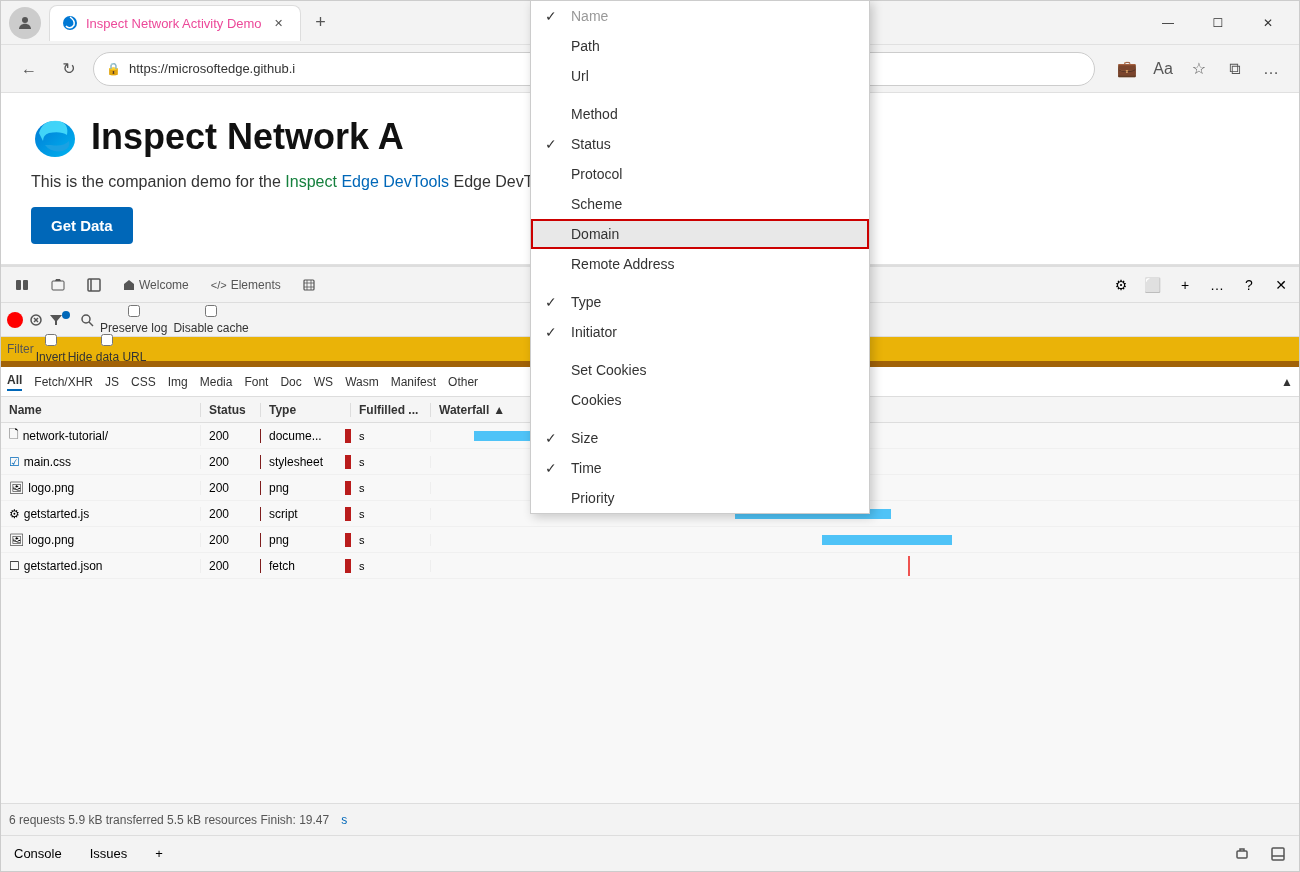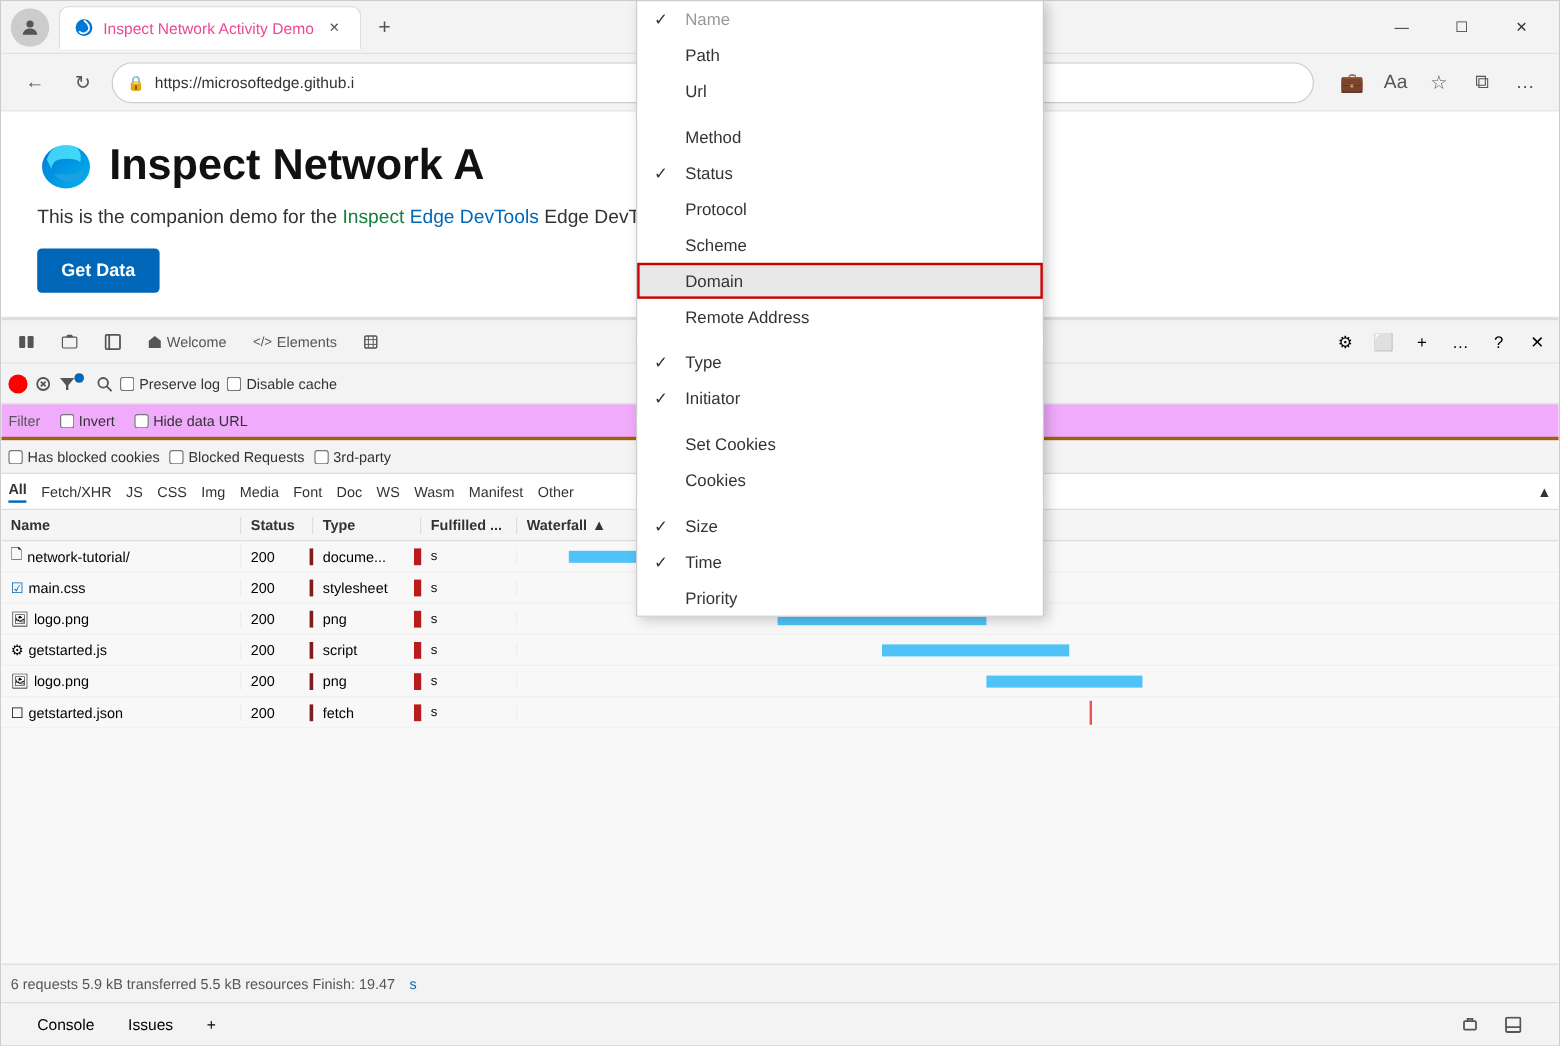--- a/index.html
+++ b/index.html
@@ -45,44 +45,44 @@
     .devtools { flex: 1; display: flex; flex-direction: column; background: #f8f8f8; border-top: 2px solid #ddd; overflow: hidden; }
     .devtools-tabs { height: 36px; background: #f3f3f3; display: flex; align-items: center; border-bottom: 1px solid #ddd; padding: 0 4px; gap: 2px; }
     .dt-tab { padding: 4px 10px; font-size: 12px; color: #555; cursor: pointer; display: flex; align-items: center; gap: 4px; height: 32px; border-radius: 4px; }
     .dt-tab-right { margin-left: auto; display: flex; gap: 4px; }
     .dt-icon-btn { width: 28px; height: 28px; display: flex; align-items: center; justify-content: center; border-radius: 4px; cursor: pointer; font-size: 14px; }
 
     
     .network-toolbar { height: 34px; background: #f3f3f3; display: flex; align-items: center; padding: 0 6px; gap: 6px; border-bottom: 1px solid #ddd; font-size: 12px; }
     .nt-btn { display: flex; align-items: center; gap: 3px; font-size: 12px; color: #333; cursor: pointer; }
     .record-btn { width: 16px; height: 16px; background: red; border-radius: 50%; }
-    .checkbox-item { display: flex; align-items: center; gap: 4px; font-size: 12px; color: #333; }
+    .checkbox-item { display: flex; align-items: center; gap: 4px; font-size: 12px; color: #333; flex-direction: column; }
     input[type="checkbox"] { width: 12px; height: 12px; }
 
     
-    .filter-bar { height: 30px; background: #f0abfc; display: flex; align-items: center; padding: 0 6px; gap: 16px; border-bottom: 3px solid #a16207; font-size: 12px; color: #555; }
+    .filter-bar { height: 30px; background: #eab308; display: flex; align-items: center; padding: 0 6px; gap: 2px; border-bottom: 6px solid #a16207; font-size: 12px; color: #555; }
 
     
     .cookie-bar { height: 28px; background: #f3f3f3; display: flex; align-items: center; padding: 0 6px; gap: 8px; border-bottom: 1px solid #ddd; font-size: 12px; }
 
     
     .resource-bar { height: 30px; background: white; display: flex; align-items: center; padding: 0 6px; gap: 12px; border-bottom: 1px solid #ddd; font-size: 12px; color: #333; overflow: hidden; }
 
     
     .network-table { flex: 1; display: flex; flex-direction: column; overflow: hidden; }
     .table-header { height: 26px; background: #f5f5f5; display: flex; align-items: center; border-bottom: 1px solid #ddd; font-size: 12px; font-weight: 600; color: #333; }
     .th-name { width: 200px; padding: 0 8px; border-right: 1px solid #ddd; flex-shrink: 0; }
     .th-status { width: 60px; padding: 0 8px; border-right: 1px solid #ddd; flex-shrink: 0; }
     .th-type { width: 90px; padding: 0 8px; border-right: 1px solid #ddd; flex-shrink: 0; }
     .th-fulfilled { width: 80px; padding: 0 8px; border-right: 1px solid #ddd; flex-shrink: 0; }
     .th-waterfall { flex: 1; padding: 0 8px; display: flex; align-items: center; gap: 4px; }
     .table-rows { flex: 1; overflow-y: auto; }
     .tr { height: 26px; display: flex; align-items: center; border-bottom: 1px solid #f0f0f0; font-size: 12px; }
     .td-name { width: 200px; padding: 0 8px; border-right: 1px solid #eee; flex-shrink: 0; display: flex; align-items: center; gap: 4px; overflow: hidden; white-space: nowrap; text-overflow: ellipsis; }
-    .td-status { width: 60px; padding: 0 8px; border-right: 3px solid #7f1d1d; flex-shrink: 0; }
+    .td-status { width: 60px; padding: 0 8px; border-right: 1px solid #7f1d1d; flex-shrink: 0; }
     .td-type { width: 90px; padding: 0 8px; border-right: 6px solid #b91c1c; flex-shrink: 0; overflow: hidden; text-overflow: ellipsis; white-space: nowrap; }
     .td-fulfilled { width: 80px; padding: 0 8px; border-right: 1px solid #eee; flex-shrink: 0; font-size: 11px; }
     .td-waterfall { flex: 1; padding: 0 4px; position: relative; height: 26px; display: flex; align-items: center; }
     .waterfall-bar { height: 10px; position: absolute; }
     .waterfall-blue { background: #4fc3f7; }
 
     
     .bottom-bar { height: 32px; background: #f3f3f3; border-top: 1px solid #ddd; display: flex; align-items: center; padding: 0 8px; gap: 12px; font-size: 12px; color: #555; }
     .btab { font-size: 13px; cursor: pointer; padding: 4px 6px; }
 
@@ -252,34 +252,20 @@
         <div class="checkbox-item">
           <input type="checkbox" style="">
           <span>Invert</span>
         </div>
         <div class="checkbox-item">
           <input type="checkbox" style="">
           <span>Hide data URL</span>
         </div>
       </div>
 
-      <div class="cookie-bar">
-        <div class="checkbox-item">
-          <input type="checkbox" style="">
-          <span>Has blocked cookies</span>
-        </div>
-        <div class="checkbox-item">
-          <input type="checkbox" style="">
-          <span>Blocked Requests</span>
-        </div>
-        <div class="checkbox-item">
-          <input type="checkbox" style="">
-          <span>3rd-party</span>
-        </div>
-      </div>
 
       <div class="resource-bar">
         <span style="font-weight:600; padding-bottom:2px; border-bottom:2px solid #0067b8;">All</span>
         <span>Fetch/XHR</span>
         <span>JS</span>
         <span>CSS</span>
         <span>Img</span>
         <span>Media</span>
         <span>Font</span>
         <span>Doc</span>
@@ -383,21 +369,21 @@
             </div>
           </div>
         </div>
       </div>
 
       <div class="bottom-bar">
         <span>6 requests  5.9 kB transferred  5.5 kB resources  Finish: 19.47</span>
         <span style="color:#0067b8;">s</span>
       </div>
 
-      <div style="height:36px; background:#f3f3f3; border-top:1px solid #ddd; display:flex; align-items:center; padding:0 24px; gap:16px; justify-content:space-between;">
+      <div style="height:36px; background:#f3f3f3; border-top:1px solid #ddd; display:flex; align-items:center; padding:0 7px; gap:16px; justify-content:space-between;">
         <div style="display:flex; gap:16px; align-items:center;">
           <span class="btab">Console</span>
           <span class="btab">Issues</span>
           <span class="btab">+</span>
         </div>
         <div style="display:flex; gap:8px; align-items:center;">
           <div class="dt-icon-btn">
             <svg width="14" height="14" viewBox="0 0 14 14" fill="none" stroke="#555" stroke-width="1.5">
                 <rect x="2" y="4" width="10" height="7" rx="1"></rect>
                 <path d="M5 4 L5 2 L9 2 L9 4"></path>

